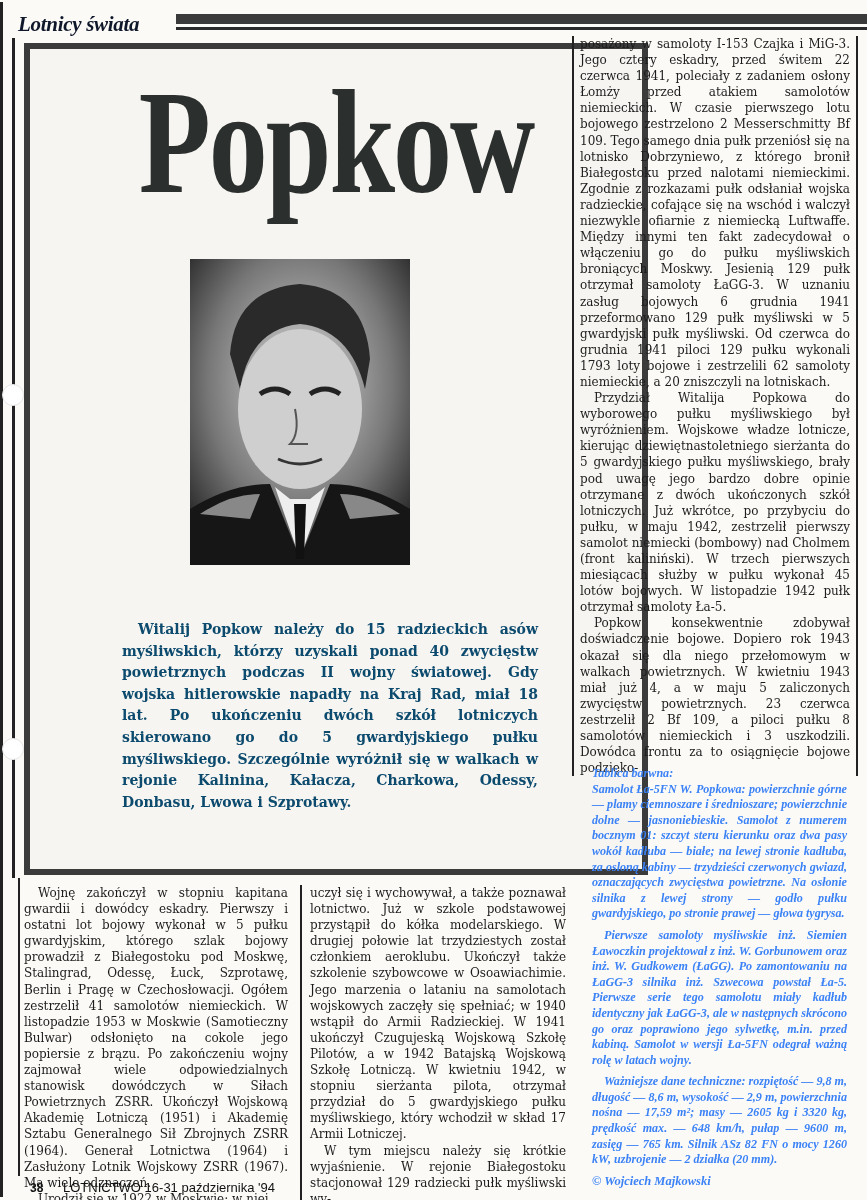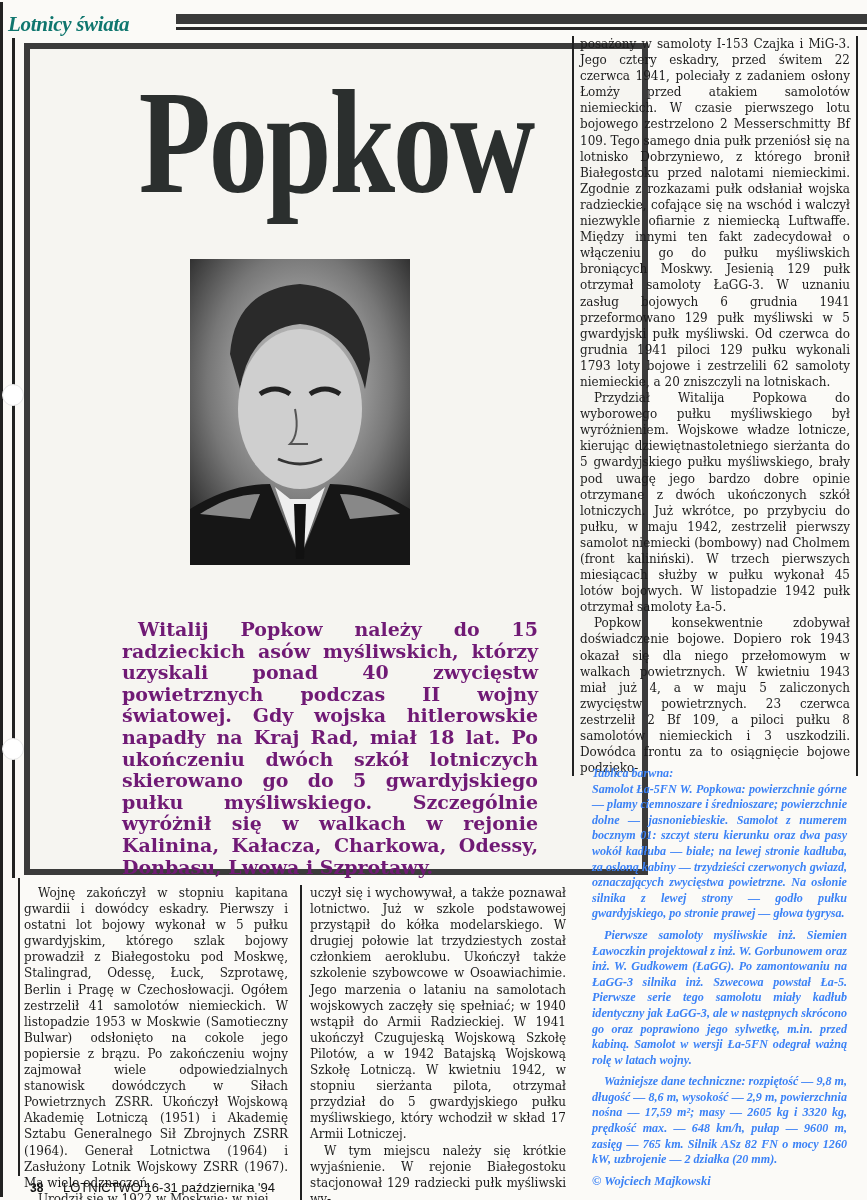--- a/index.html
+++ b/index.html
@@ -2,31 +2,31 @@
 <html><head>
 <meta charset="utf-8">
 <style>
   * { box-sizing: border-box; margin: 0; padding: 0; }
   html, body { width: 867px; height: 1200px; background: #fbfaf7; overflow: hidden; }
   body { position: relative; font-family: "DejaVu Serif", serif; color: #1a1a1a; }
 
   
   .header { position: absolute; left: 8px; top: 10px; width: 859px; height: 24px; }
   .header-bar-left { position: absolute; left: 0; top: 2px; width: 3px; height: 1195px; background: #222; }
-  .section-title { position: absolute; left: 0; top: 2px; font-family: "Liberation Serif", serif; font-style: italic; font-weight: bold; font-size: 21px; letter-spacing: -0.3px; color: #0f766e; }
+  .section-title { position: absolute; left: 10px; top: 2px; font-family: "Liberation Serif", serif; font-style: italic; font-weight: bold; font-size: 21px; letter-spacing: -0.3px; color: #0f172a; }
   .header-rule { position: absolute; left: 168px; top: 4px; right: 0; height: 10px; background: #3a3a3a; }
   .header-rule2 { position: absolute; left: 168px; top: 17px; right: 0; height: 3px; background: #2a2a2a; }
 
   
   .feature-box { position: absolute; left: 24px; top: 43px; width: 624px; height: 832px; border: 6px solid #3b3b3b; background: #f6f5f1; }
   .feature-box-outer { position: absolute; left: 12px; top: 38px; width: 3px; height: 840px; background: #222; }
   .big-title { position: absolute; left: 0; right: 0; top: 20px; text-align: center; font-family: "Liberation Serif", serif; font-weight: bold; font-size: 118px; letter-spacing: -2px; color: #2b2f2e; transform: scaleY(1.25); transform-origin: top center; line-height: 1; }
   .portrait { position: absolute; left: 160px; top: 210px; width: 220px; height: 306px; background: #222; overflow: hidden; }
   .portrait svg { width: 100%; height: 100%; display: block; }
-  .lead { position: absolute; left: 92px; top: 570px; width: 416px; font-family: "DejaVu Serif", serif; font-weight: bold; font-size: 19px; line-height: 21.6px; text-align: justify; text-indent: 16px; color: #701a75; }
+  .lead { position: absolute; left: 92px; top: 570px; width: 416px; font-family: "DejaVu Serif", serif; font-weight: bold; font-size: 14px; line-height: 21.6px; text-align: justify; text-indent: 16px; color: #0c4a6e; }
 
   
   .col { position: absolute; font-family: "DejaVu Serif", serif; font-size: 12px; line-height: 16.1px; text-align: justify; color: #1c1c1c; }
   .col p { text-indent: 14px; }
   .col p.noindent { text-indent: 0; }
   .col-right { left: 572px; top: 36px; width: 286px; border-left: 2px solid #222; border-right: 2px solid #222; padding: 0 6px 0 6px; }
   .col-bl { left: 24px; top: 885px; width: 266px; padding-right: 2px; }
   .col-bm { left: 300px; top: 885px; width: 266px; border-left: 2px solid #222; padding-left: 8px; }
   .col-bl-rule { position: absolute; left: 18px; top: 878px; width: 2px; height: 298px; background: #222; }
 

